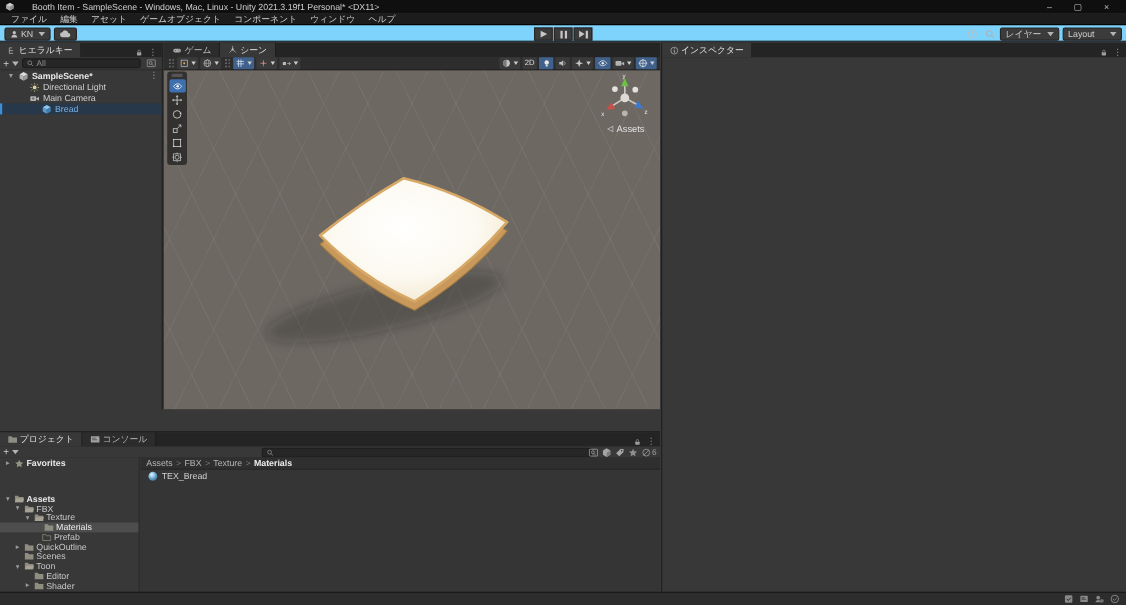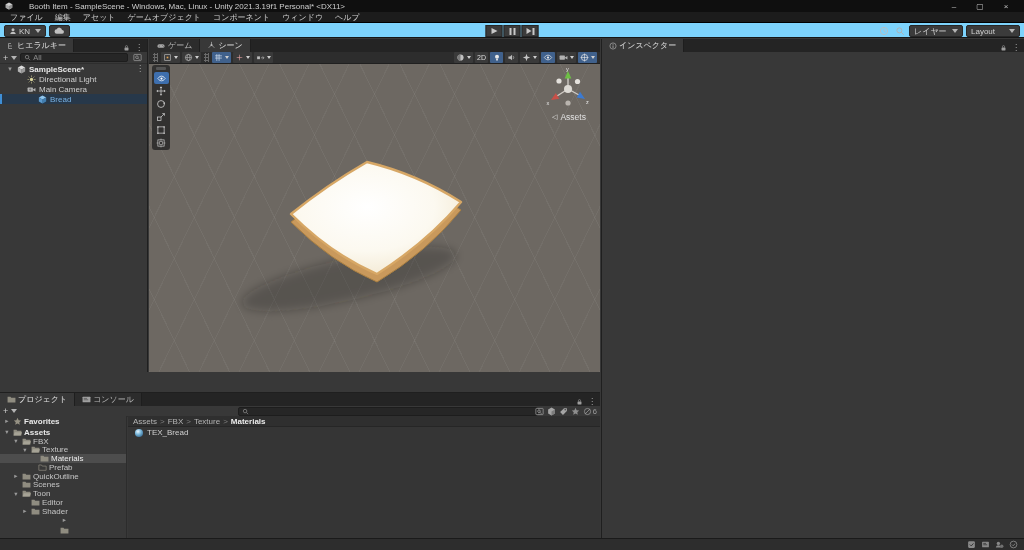--- a/index.html
+++ b/index.html
@@ -62,21 +62,21 @@
 #persp-label{position:absolute;left:388px;top:48px;width:64px;text-align:center;color:#e3e3e3;font-size:8.5px;display:flex;align-items:center;justify-content:center;gap:3px}
 
 #proj-toolbar{height:11px;display:flex;align-items:center;padding:0 3px;background:#383838;border-bottom:1px solid #2e2e2e;position:relative}
 #proj-search{position:absolute;left:238px;width:300px;top:1px}
 #proj-icons{position:absolute;right:3px;top:0;display:flex;align-items:center;gap:3px;height:11px}
 #proj-body{position:absolute;top:23px;bottom:10px;left:0;right:0}
 #proj-tree{position:absolute;left:0;top:0;bottom:0;width:127px;overflow:hidden;background:#383838;border-right:1px solid #2c2c2c;padding-top:1px}
 .trow{height:8.8px;display:flex;align-items:center;gap:2px;font-size:8px;color:#c6c6c6}
 .trow .arrow{width:8px;text-align:center;color:#9a9a9a;font-size:6.5px;flex:none}
 .trow.sel{background:#4d4d4d;color:#ececec}
-.trow.gap{margin-bottom:2px}
+.trow.gap{margin-bottom:23px}
 #proj-content{position:absolute;left:128px;right:0;top:0;bottom:0;background:#353535}
 #breadcrumb{height:11px;background:#2f2f2f;border-bottom:1px solid #262626;display:flex;align-items:center;padding:0 5px;gap:3px;font-size:8px;color:#b5b5b5}
 #breadcrumb .sep{color:#7e7e7e}
 #breadcrumb .last{color:#ececec;font-weight:bold}
 .prow{height:11px;display:flex;align-items:center;gap:3px;padding-left:6px;font-size:8px;color:#d0d0d0}
 #proj-bottombar{position:absolute;left:128px;right:0;bottom:0;height:10px;background:#2e2e2e;border-top:1px solid #242424;display:flex;align-items:center;justify-content:flex-end;padding-right:14px}
 #zoom-slider{width:40px;height:2px;background:#5a5a5a;border-radius:1px;position:relative}
 #zoom-knob{position:absolute;left:0;top:-2px;width:6px;height:6px;border-radius:50%;background:#8a8a8a}
 
 #statusbar{position:absolute;left:0;top:538px;width:1024px;height:12px;background:#2d2d2d;border-top:1px solid #1a1a1a;display:flex;align-items:center;justify-content:flex-end;gap:5px;padding-right:6px}

